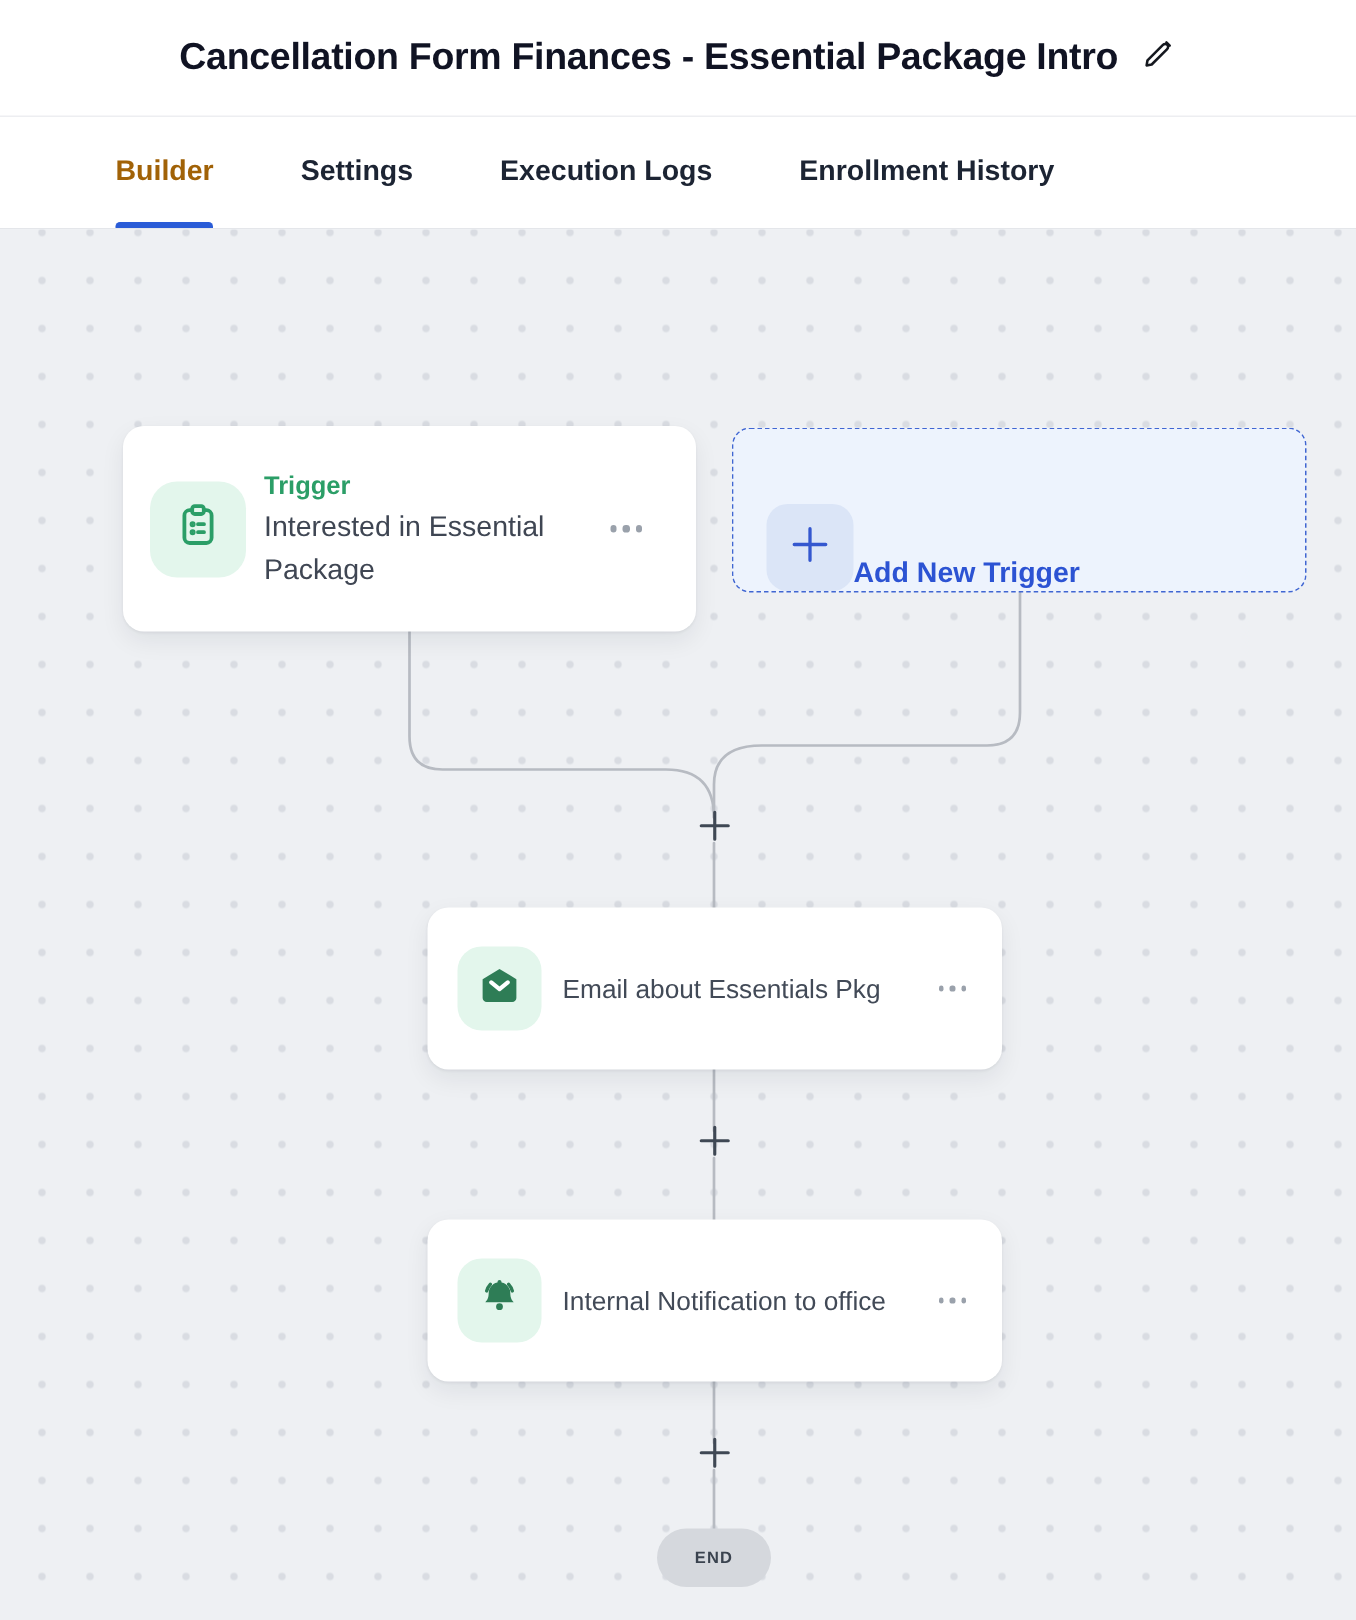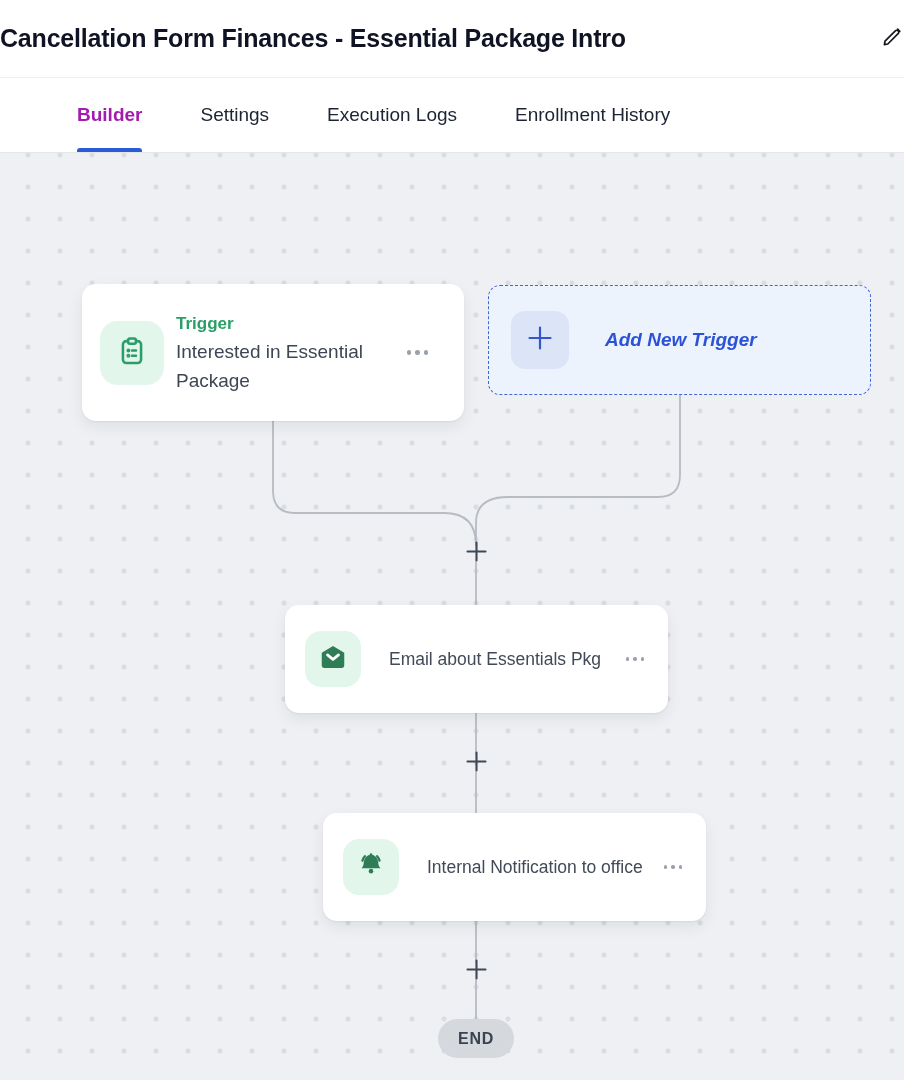--- a/index.html
+++ b/index.html
@@ -7,41 +7,41 @@
   body {
     font-family:"Liberation Sans", sans-serif;
     background:#ffffff;
     width:904px; height:1080px;
     overflow:hidden;
     position:relative;
   }
   
   .header {
     height:78px; background:#ffffff;
-    display:flex; align-items:center; justify-content:space-between; gap:15px;
+    display:flex; align-items:center; justify-content:center; gap:15px;
     border-bottom:1px solid #edeef1;
   }
   .page-title {
     font-size:25px; font-weight:700; color:#101323; letter-spacing:-0.2px;
     white-space:nowrap;
   }
   .edit-btn { display:flex; align-items:center; cursor:pointer; }
 
   
   .tabbar {
     height:75px; background:#ffffff;
     display:flex; align-items:stretch; padding-left:77px; gap:58px;
     border-bottom:1px solid #e4e6ea;
   }
   .tab {
     position:relative; display:flex; align-items:center;
-    font-size:19px; font-weight:400; color:#1c2433; cursor:pointer;
+    font-size:19px; font-weight:700; color:#1c2433; cursor:pointer;
     white-space:nowrap;
   }
-  .tab.active { color:#a21caf; font-weight:600; }
+  .tab.active { color:#a16207; font-weight:600; }
   .tab.active .tab-underline {
     position:absolute; left:0; right:0; bottom:0; height:4px;
     background:#2a5cd7; border-radius:3px 3px 0 0;
   }
 
   
   .canvas {
     position:relative; height:927px;
     background-color:#eef0f3;
     background-image:radial-gradient(circle, #d9dce2 1.9px, rgba(217,220,226,0) 3.1px);
@@ -58,53 +58,53 @@
   .icon-chip {
     border-radius:16px; background:#e3f6ec;
     display:flex; align-items:center; justify-content:center; flex:none;
   }
   .trigger-card { left:82px; top:131px; width:382px; height:137px; padding:0 36px 0 18px; }
   .trigger-card .icon-chip { width:64px; height:64px; border-radius:18px; }
   .trigger-text { margin-left:12px; width:212px; }
   .trigger-label { font-size:17px; font-weight:700; color:#2b9e67; line-height:27px; }
   .trigger-name { font-size:19px; color:#3f4653; line-height:29px; }
 
-  .action-card { left:285px; top:452px; width:383px; height:108px; padding:0 24px 0 20px;gap:14px; }
-  .action-card.second { top:660px;margin-left:38px; }
+  .action-card { left:285px; top:452px; width:383px; height:108px; padding:0 24px 0 20px; }
+  .action-card.second { top:660px; }
   .action-card .icon-chip { width:56px; height:56px; }
   .action-name { margin-left:14px; width:218px; font-size:17.5px; color:#424a57; line-height:29px; }
 
   .dots-menu { margin-left:auto; display:flex; gap:4px; align-items:center; cursor:pointer; }
   .dots-menu i { display:block; width:4.5px; height:4.5px; border-radius:50%; background:#9aa1ab; }
   .dots-menu.small i { width:3.5px; height:3.5px; gap:3px; }
 
   .add-trigger {
     position:absolute; left:488px; top:132px; width:383px; height:110px;
     background:#edf3fd; border:1px dashed #4066d2; border-radius:12px;
-    display:flex; align-items:center; padding-left:22px; gap:36px; cursor:pointer;font-style:italic;
+    display:flex; align-items:flex-end; padding-left:22px; cursor:pointer;
   }
   .plus-chip {
     width:58px; height:58px; border-radius:14px; background:#dbe5f7;
     display:flex; align-items:center; justify-content:center; flex:none;
   }
   .add-trigger-label { font-size:19px; font-weight:700; color:#2c53d3; }
 
   .plus-node {
     position:absolute; width:26px; height:26px; left:463px;
     display:flex; align-items:center; justify-content:center; cursor:pointer;
   }
   .plus-node.p1 { top:387px; }
   .plus-node.p2 { top:597px; }
   .plus-node.p3 { top:805px; }
 
   .end-pill {
     position:absolute; left:438px; top:866px; width:76px; height:39px;
     border-radius:20px; background:#d5d8dd;
     display:flex; align-items:center; justify-content:center;
-    font-size:16px; font-weight:600; color:#3a434f; letter-spacing:0.8px;
+    font-size:11px; font-weight:600; color:#3a434f; letter-spacing:0.8px;
   }
 </style>
 </head>
 <body>
 
 <div class="header">
   <div class="page-title">Cancellation Form Finances - Essential Package Intro</div>
   <div class="edit-btn">
     <span>
       <svg width="24" height="24" viewBox="0 0 24 24" fill="none" stroke="#15181f" stroke-width="1.7" stroke-linecap="round" stroke-linejoin="round">

